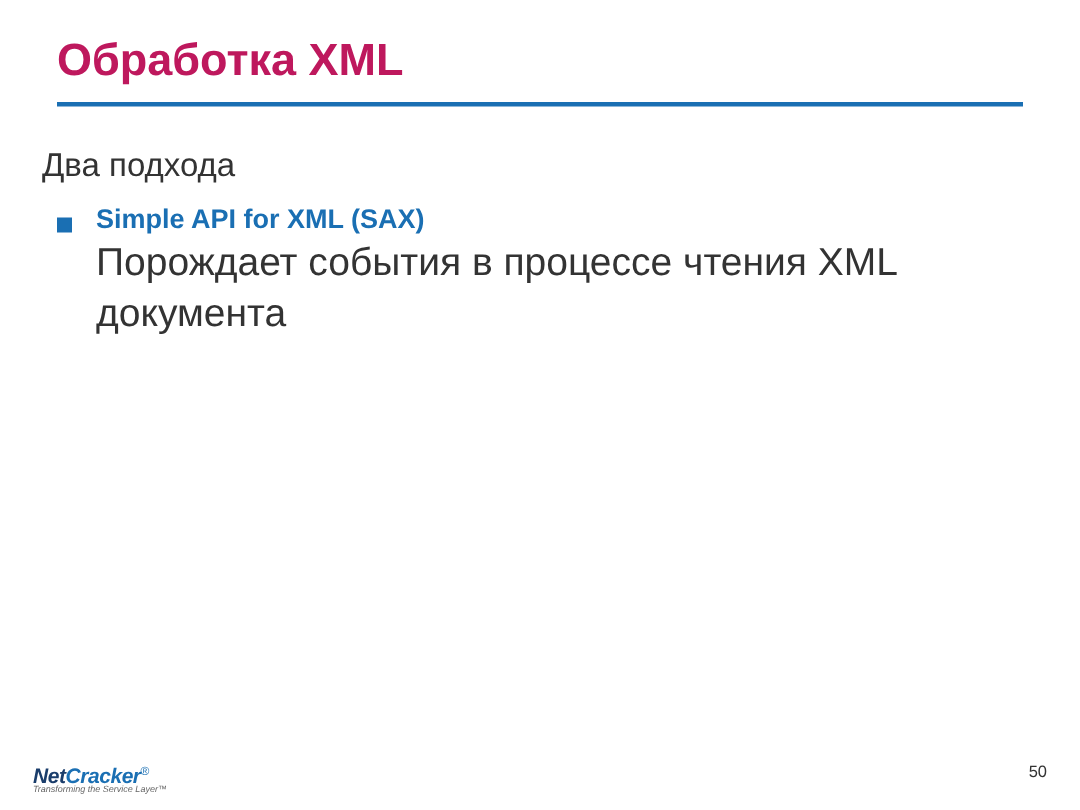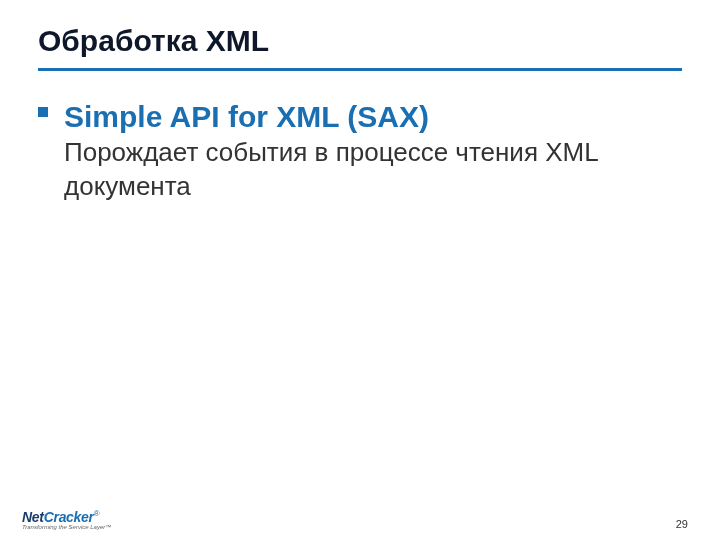--- a/index.html
+++ b/index.html
@@ -17,21 +17,21 @@
     }
     .slide {
       width: 100%;
       height: 100%;
       padding: 24px 38px 40px 38px;
       position: relative;
     }
     .title {
       font-size: 30px;
       font-weight: bold;
-      color: #0f172a;
+      color: #be185d;
       margin-bottom: 10px;
     }
     .underline {
       height: 3px;
       background: #1a6fb3;
       width: 100%;
       margin-bottom: 26px;
     }
     .intro {
       font-size: 22px;
@@ -50,38 +50,37 @@
       height: 10px;
       background: #1a6fb3;
       margin-top: 10px;
       margin-right: 16px;
       flex-shrink: 0;
     }
     .bullet-content {
       flex: 1;
     }
     .bullet-title {
-      font-size: 30px;
+      font-size: 18px;
       font-weight: bold;
       color: #1a6fb3;
       line-height: 1.3;
     }
     .bullet-desc {
       font-size: 26px;
       color: #333333;
       line-height: 1.3;
     }
     .footer {
       position: absolute;
       bottom: 10px;
       left: 22px;
-      right: 32px;
+      right: 22px;
       display: flex;
       justify-content: space-between;
-      align-items: flex-end;
     }
     .logo {
       display: flex;
       flex-direction: column;
       align-items: flex-start;
     }
     .logo-main {
       font-size: 14px;
       font-weight: bold;
       color: #1a6fb3;
@@ -108,32 +107,33 @@
       color: #333333;
     }
   </style>
 </head>
 <body>
 
 <div class="slide">
   <h1 class="title">Обработка XML</h1>
   <div class="underline"></div>
 
+  <p class="intro">Два подхода</p>
 
   <div class="bullet-item">
     <div class="bullet-marker"></div>
     <div class="bullet-content">
       <div class="bullet-title">Simple API for XML (SAX)</div>
       <div class="bullet-desc">Порождает события в процессе чтения XML документа</div>
     </div>
   </div>
 
 
   <div class="footer">
     <div class="logo">
       <div class="logo-main">
         <span class="net">Net</span><span>Cracker</span><span class="reg">®</span>
       </div>
       <div class="logo-tag">Transforming the Service Layer™</div>
     </div>
-    <div class="page-num">29</div>
+    <div class="page-num">50</div>
   </div>
 </div>
 
 </body></html>

